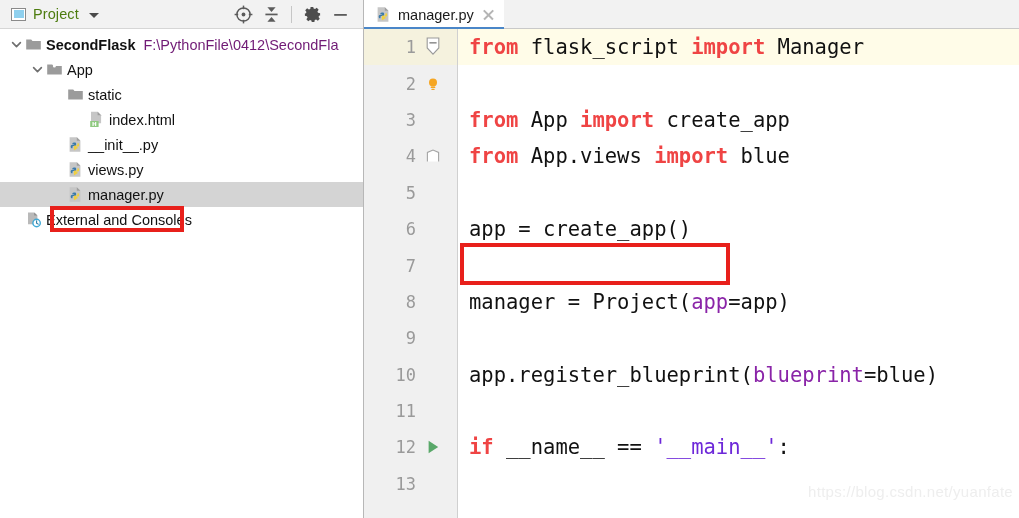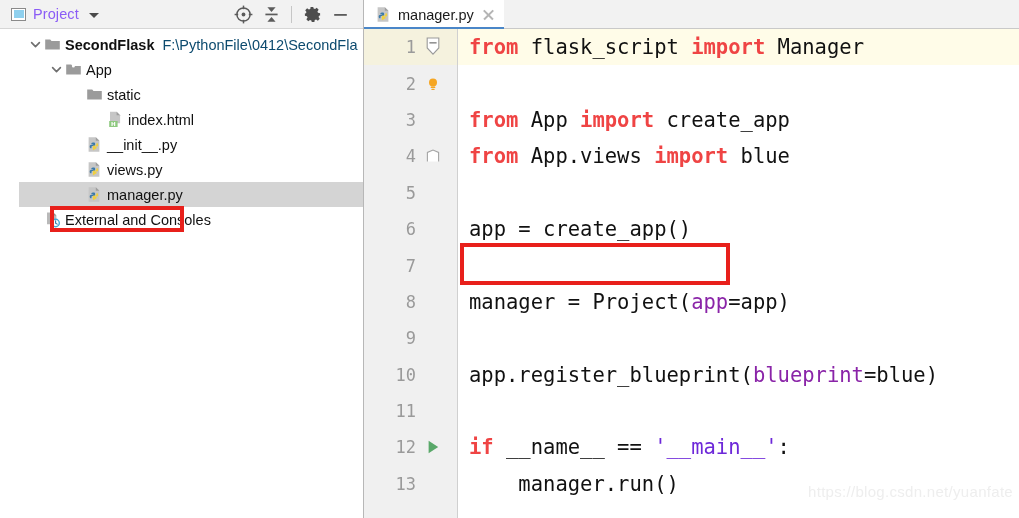--- a/index.html
+++ b/index.html
@@ -56,21 +56,21 @@
     position: relative;
   }
   .proj-win-icon::after {
     content: "";
     position: absolute;
     left: 1.5px; top: 1.5px; right: 1.5px; bottom: 1.5px;
     background: #8fd0ee;
   }
   .proj-title-text {
     font-size: 14.5px;
-    color: #8b5cf6;
+    color: #4d7c0f;
     letter-spacing: .1px;
   }
   .caret-dn {
     width: 0; height: 0;
     border-left: 5px solid transparent;
     border-right: 5px solid transparent;
     border-top: 5px solid #4a4a4a;
     margin-left: 3px;
     margin-top: 2px;
   }
@@ -94,21 +94,20 @@
     margin: 0 5px;
   }
 
   
   #tree {
     position: relative;
     padding-top: 3px;
     font-size: 14.5px;
     color: #111111;
     user-select: none;
-    padding-left: 19px;
   }
   .trow {
     position: relative;
     height: 25px;
     display: flex;
     align-items: center;
     white-space: nowrap;
     box-sizing: border-box;
   }
   .trow.selected {
@@ -119,21 +118,21 @@
     height: 25px;
     display: flex;
     align-items: center;
     justify-content: center;
     flex: 0 0 17px;
   }
   .arrow svg { display:block; }
   .tlabel { margin-left: 4px; }
   .tlabel.bold { font-weight: bold; }
   .tpath {
-    color: #0c4a6e;
+    color: #701a75;
     margin-left: 8px;
     font-size: 14.5px;
   }
   .ticon {
     width: 17px;
     height: 17px;
     flex: 0 0 17px;
     position: relative;
     display: inline-block;
   }
@@ -546,20 +545,19 @@
           <div class="cline"><span class="kw">from</span><span class="plain"> App </span><span class="kw">import</span><span class="plain"> create_app</span></div>
           <div class="cline"><span class="kw">from</span><span class="plain"> App.views </span><span class="kw">import</span><span class="plain"> blue</span></div>
           <div class="cline"></div>
           <div class="cline"><span class="plain">app = create_app()</span></div>
           <div class="cline"></div>
           <div class="cline"><span class="plain">manager = Project(</span><span class="kwarg">app</span><span class="plain">=app)</span></div>
           <div class="cline"></div>
           <div class="cline"><span class="plain">app.register_blueprint(</span><span class="kwarg">blueprint</span><span class="plain">=blue)</span></div>
           <div class="cline"></div>
           <div class="cline"><span class="kw">if</span><span class="plain"> __name__ == </span><span class="str">'__main__'</span><span class="plain">:</span></div>
-          <div class="cline"><span class="plain">    manager.run()</span></div>
         </div>
       <div id="code-annot"></div>
     </div>
 
     <div id="watermark">https://blog.csdn.net/yuanfate</div>
   </div>
 </div>
 
 </body></html>

